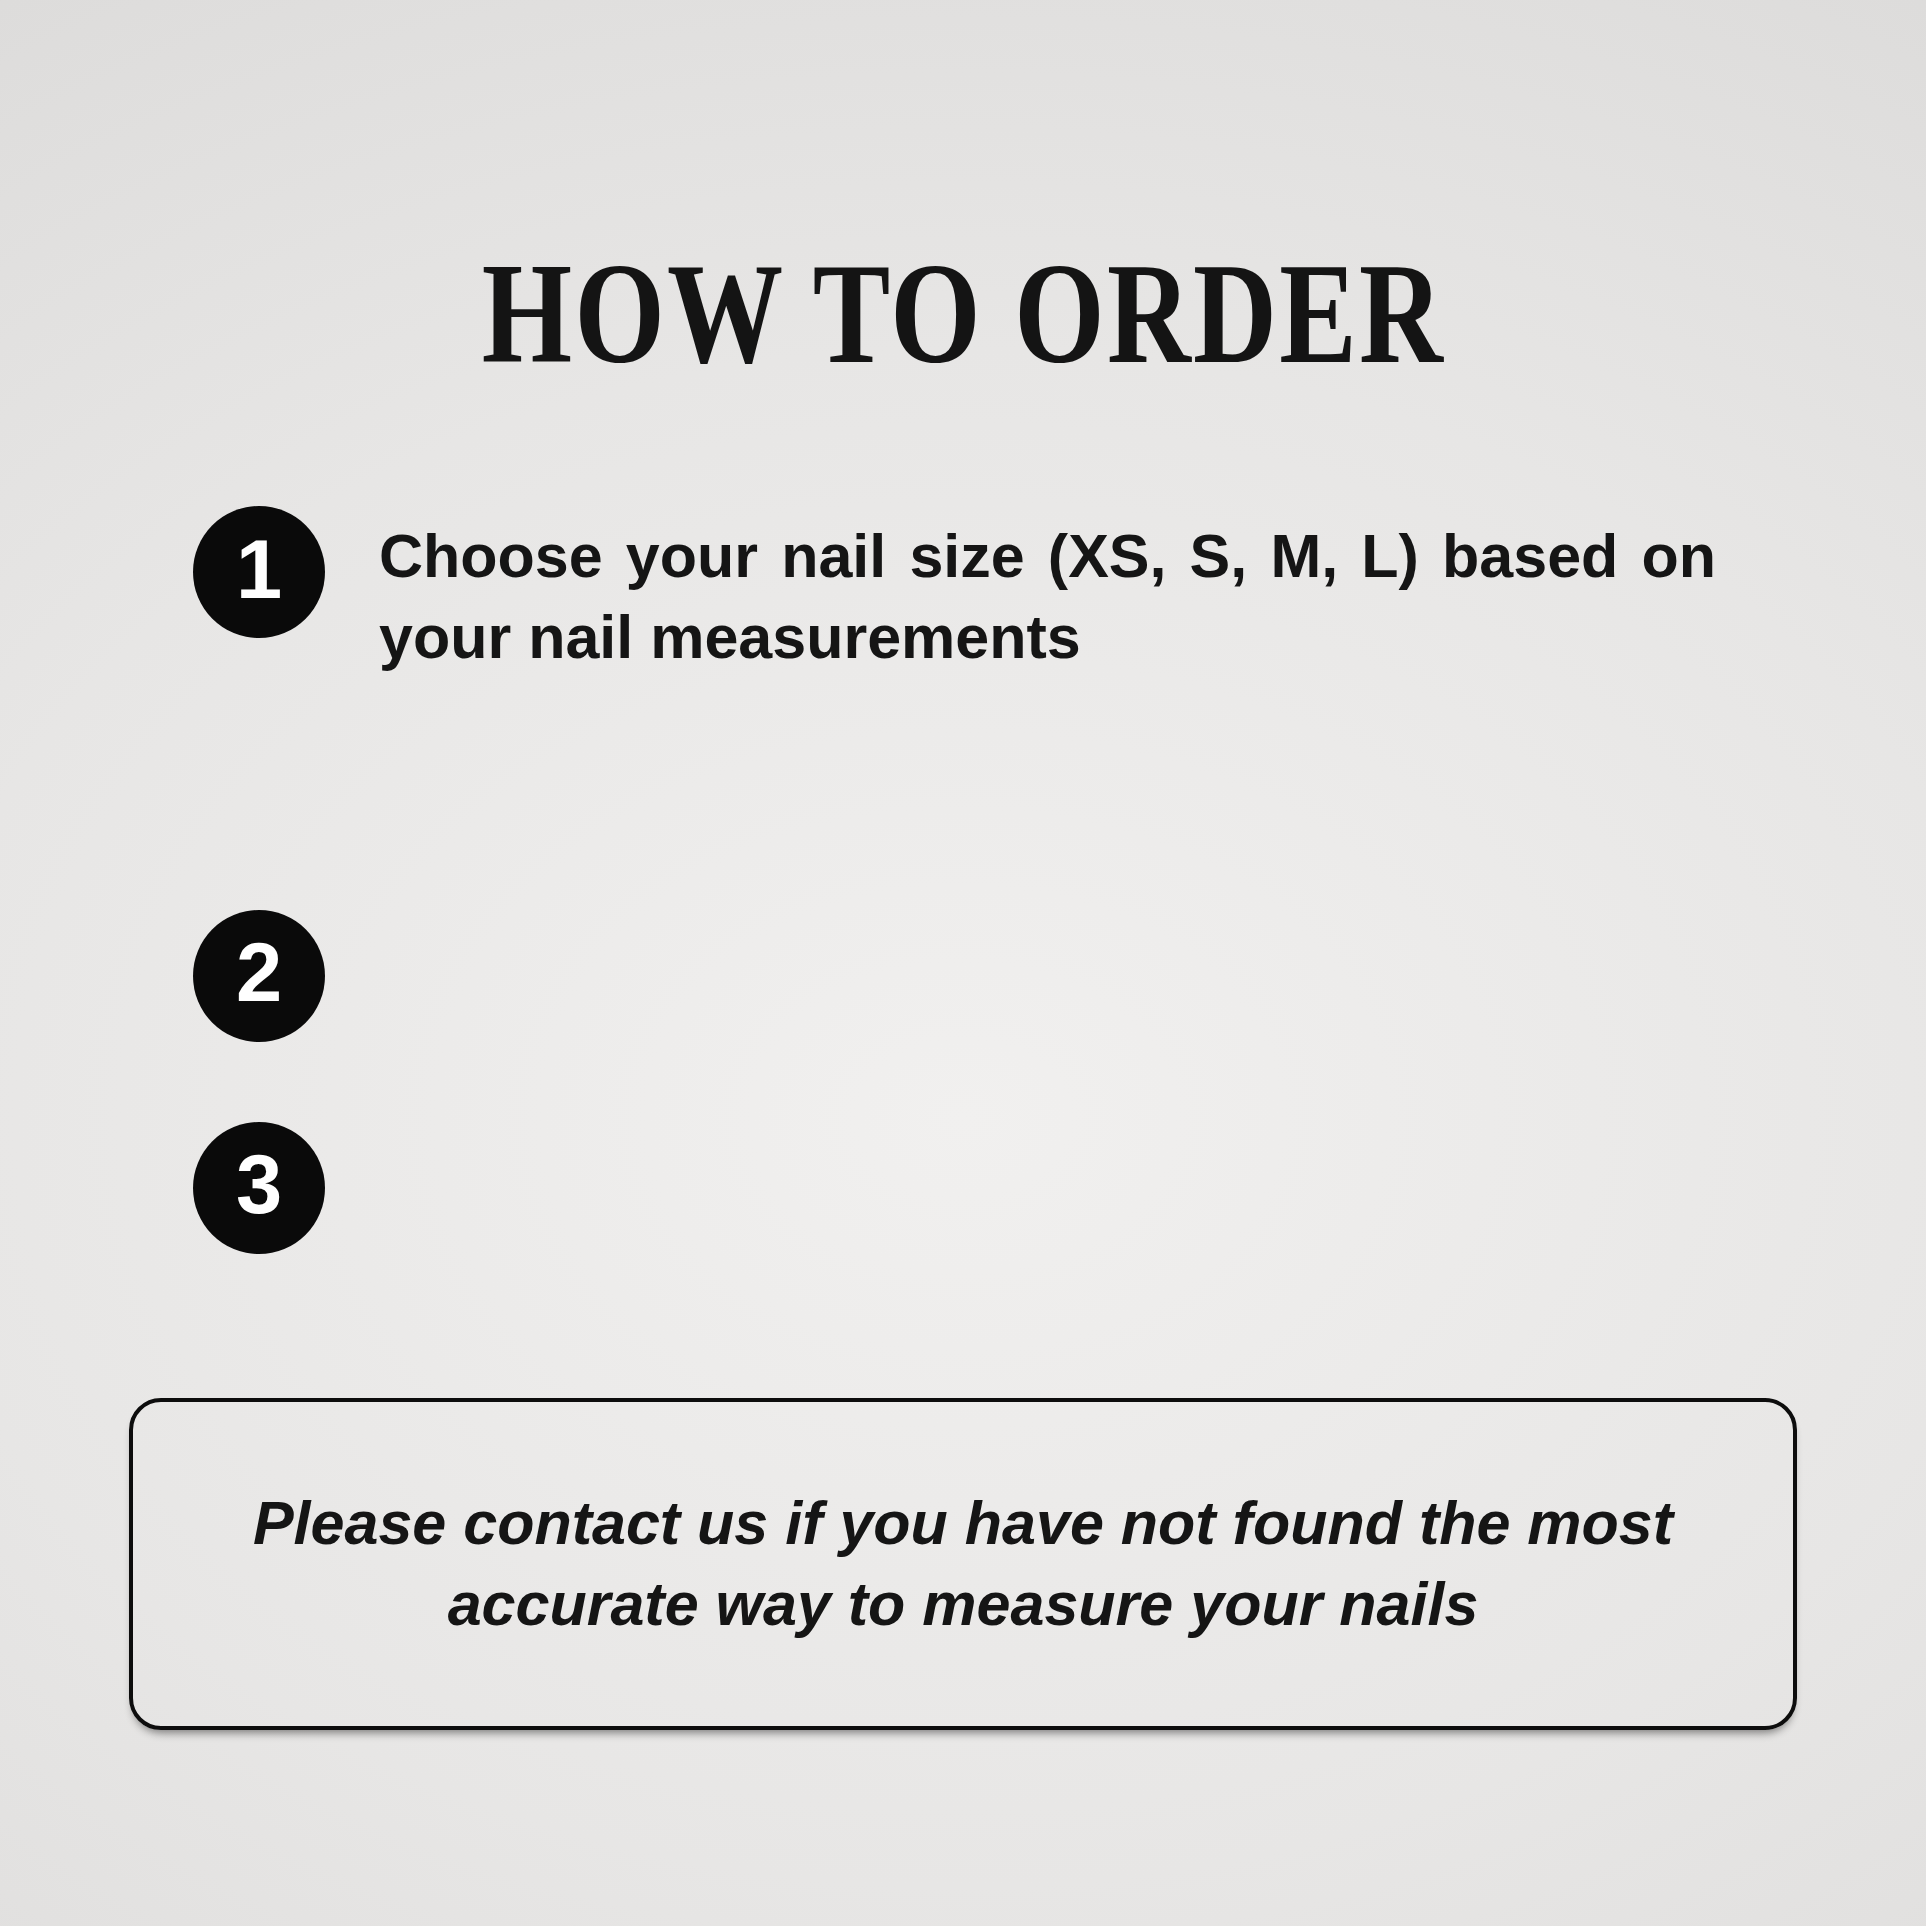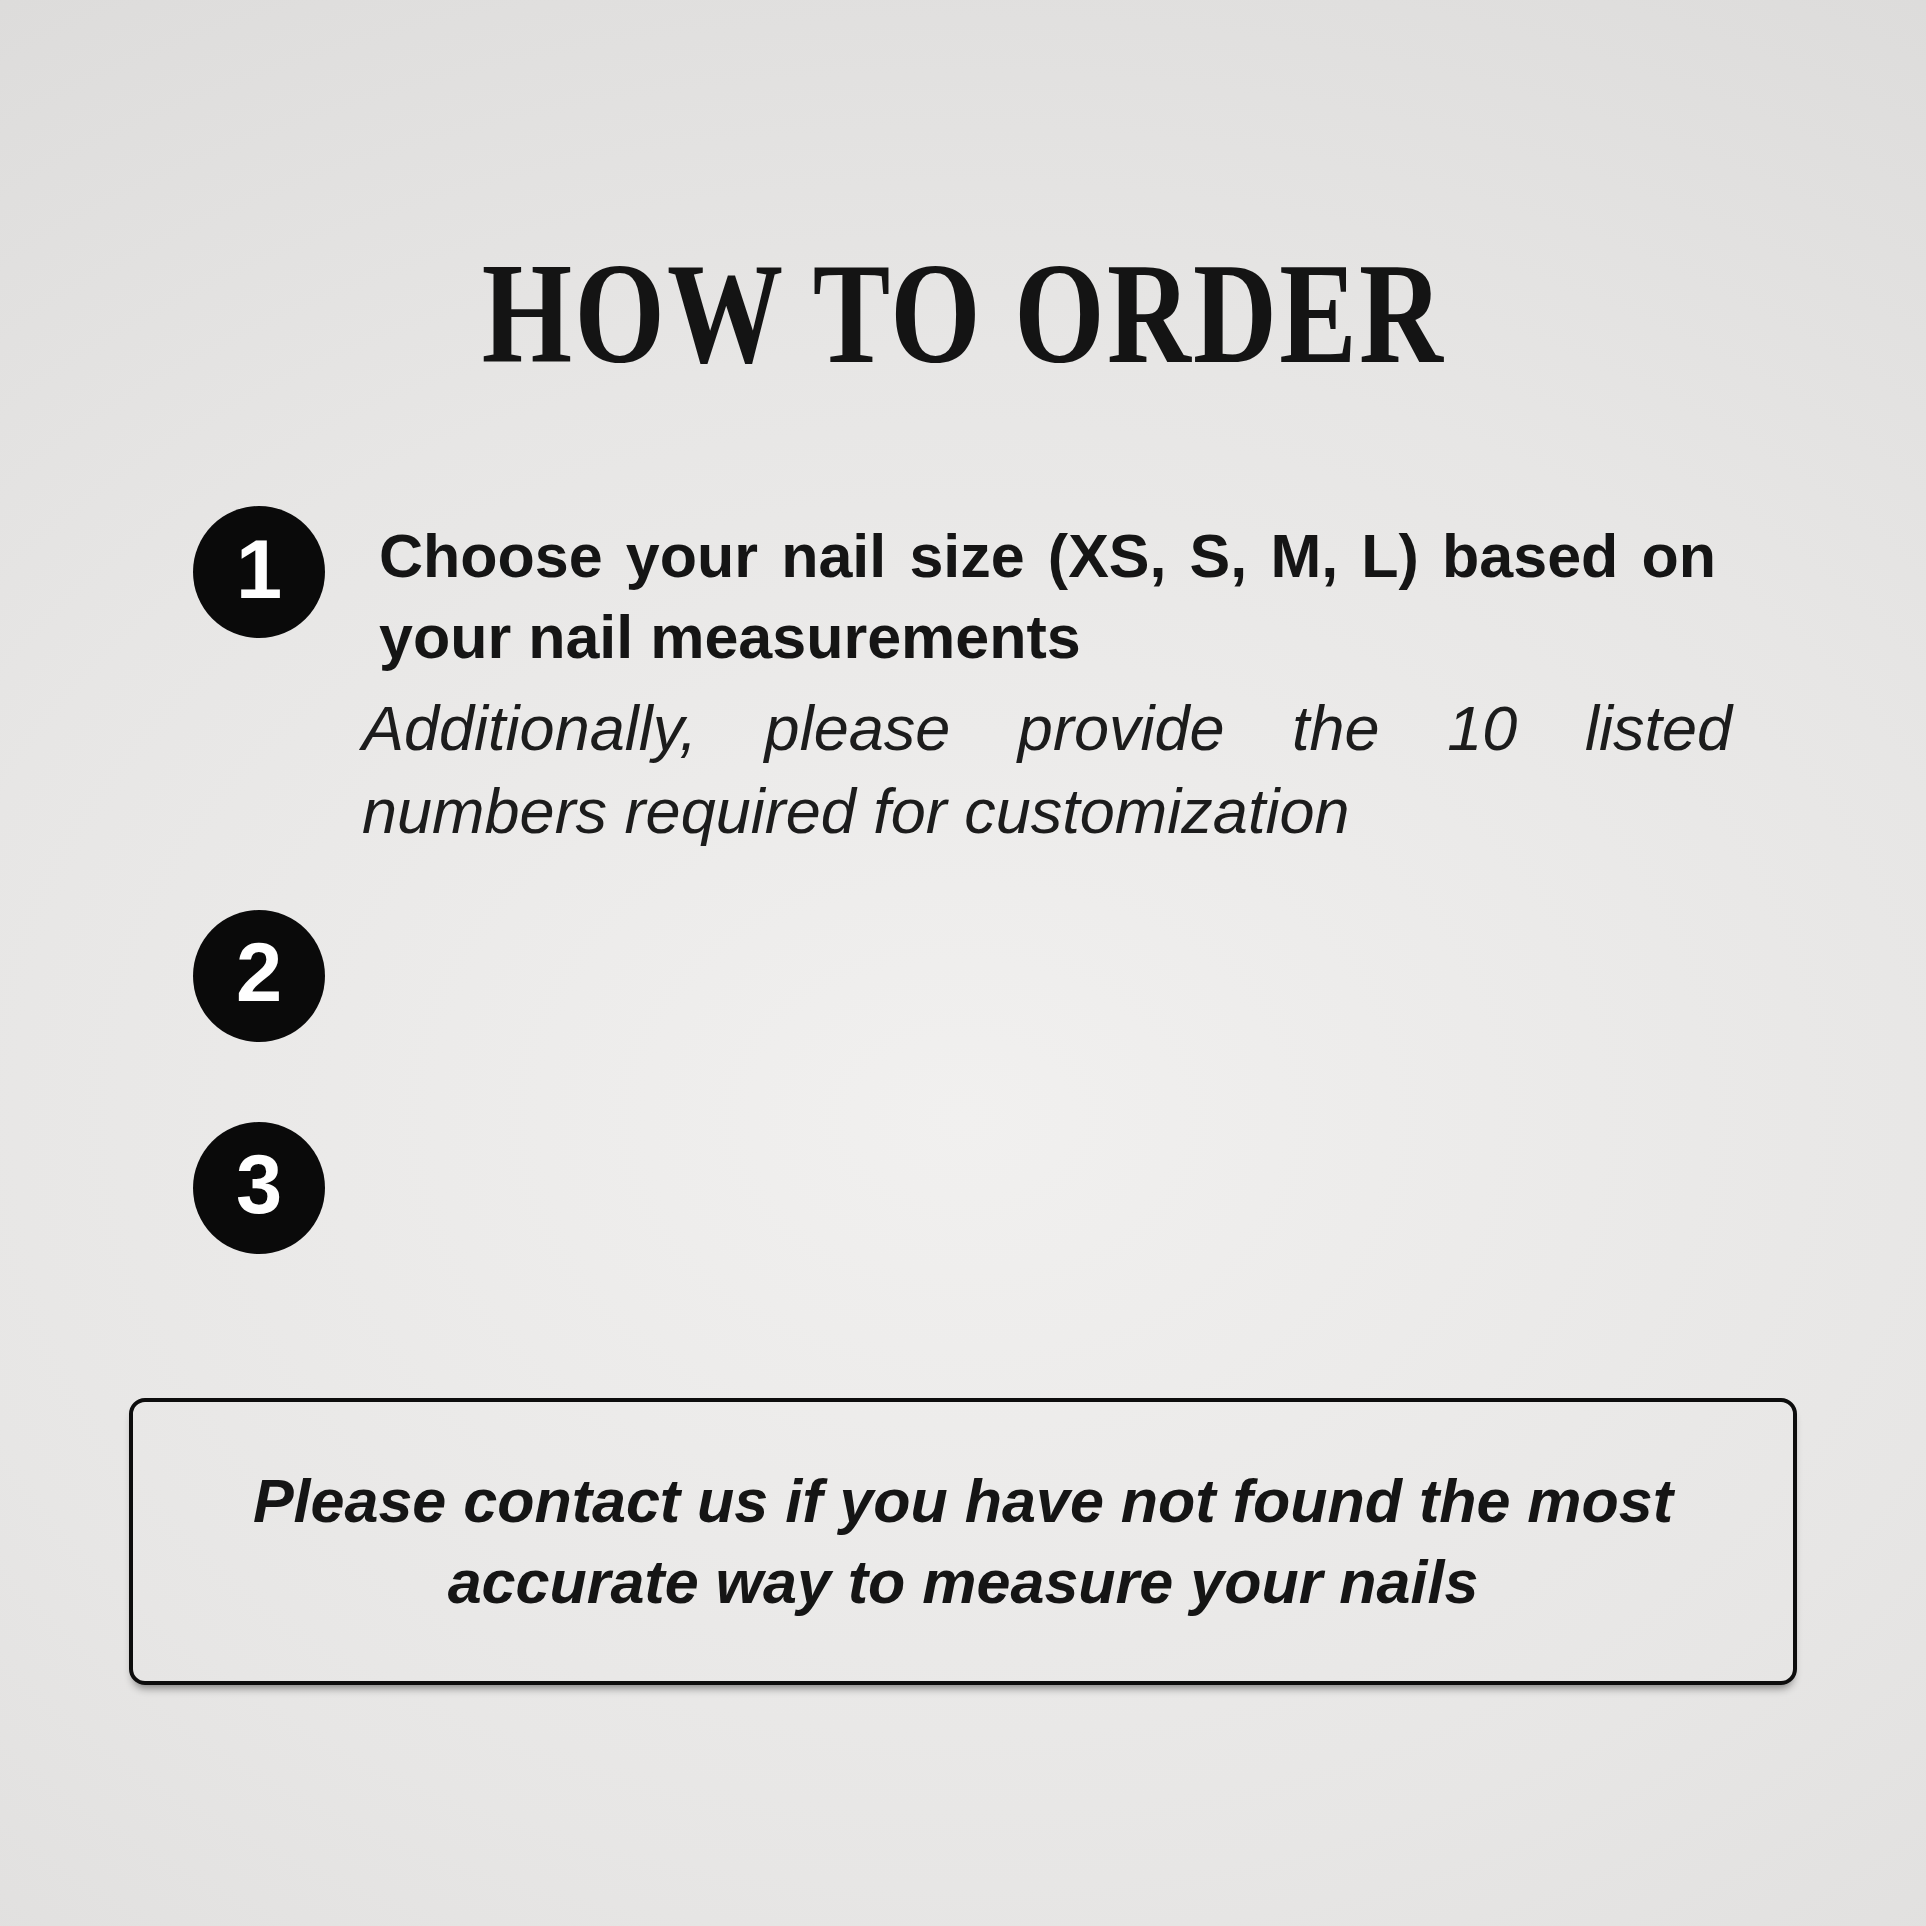--- a/index.html
+++ b/index.html
@@ -85,24 +85,24 @@
     line-height: 83px;
     color: #1c1c1c;
     text-align: justify;
   }
 
   .contact-box {
     position: absolute;
     left: 129px;
     top: 1398px;
     width: 1668px;
-    height: 287px;
+    height: 332px;
     box-sizing: border-box;
     border: 4px solid #0d0d0d;
-    border-radius: 16px;
+    border-radius: 32px;
     display: flex;
     align-items: center;
     justify-content: center;
     box-shadow: 0 7px 8px -4px rgba(0,0,0,0.45);
   }
   .contact-text {
     margin: 0;
     padding: 0 89px;
     font-style: italic;
     font-weight: 700;
@@ -119,21 +119,20 @@
 
   <h1 class="title">HOW TO ORDER</h1>
 
   <div class="step step-1">
     <div class="badge">
       <span class="badge-number">1</span>
     </div>
     <p class="step-text">Choose your nail size (XS, S, M, L) based on your nail measurements</p>
   </div>
 
-  <p class="step-note">Additionally, please provide the 10 listed numbers required for customization</p>
 
   <div class="step step-2">
     <div class="badge">
       <span class="badge-number">2</span>
     </div>
   </div>
 
   <div class="step step-3">
     <div class="badge">
       <span class="badge-number">3</span>

